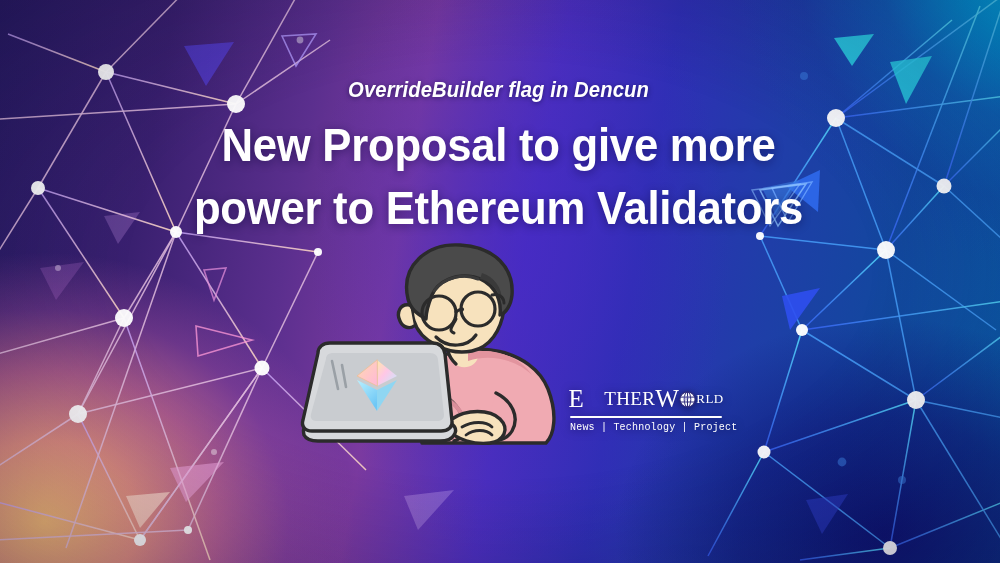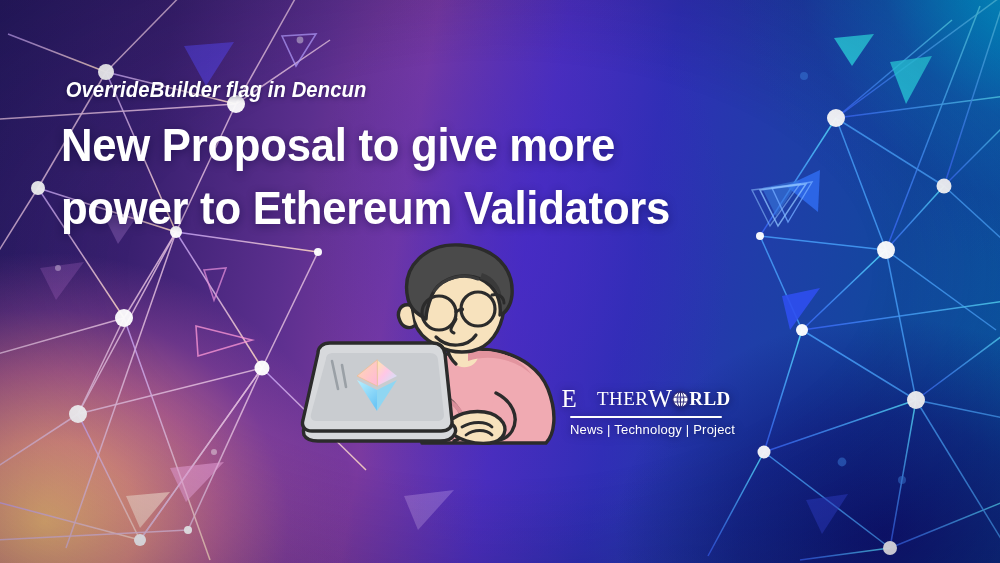--- a/index.html
+++ b/index.html
@@ -46,21 +46,21 @@
       rgba(60,40,190,.22) 50%,
       rgba(60,40,190,0) 80%);}
   .vignette{position:absolute;inset:0;
     background:radial-gradient(ellipse 84% 84% at 50% 48%,
       rgba(0,0,0,0) 44%, rgba(5,2,30,.34) 100%);}
 
   .net{position:absolute;inset:0;}
   .stage svg{display:block;}
 
   
-  .copy{position:absolute;left:0;right:3px;top:78px;text-align:left;padding:0 28px;}
+  .copy{position:absolute;left:0;right:3px;top:78px;text-align:center;padding:0 28px;}
   .kicker{
     color:#ffffff;font-weight:bold;font-style:italic;
     font-size:22px;letter-spacing:.1px;
     transform:scaleX(.92);transform-origin:50% 50%;
     text-shadow:0 1px 5px rgba(10,5,50,.55);
     margin:0 0 12px 0;line-height:1.1;}
   .headline{
     color:#ffffff;font-weight:bold;font-size:47px;line-height:1.33;
     letter-spacing:-.3px;transform:scaleX(.93);transform-origin:50% 50%;
     text-shadow:0 2px 10px rgba(10,5,50,.45);
@@ -71,22 +71,22 @@
   .logo{position:absolute;left:570px;top:386px;width:152px;text-align:center;
         filter:drop-shadow(0 1px 4px rgba(5,2,40,.6));}
   .logo-word{
     font-family:"Liberation Serif", serif;color:#ffffff;
     font-size:25px;line-height:1;letter-spacing:.4px;white-space:nowrap;
     display:flex;align-items:center;justify-content:center;}
   .logo-word .seg{display:inline-block;}
   .logo-globe{display:inline-block;width:17px;height:17px;margin:0 0px;
     position:relative;top:1px;}
   .logo-rule{height:2px;background:#ffffff;margin:5px 0 4px;border-radius:1px;}
-  .logo-tag{font-family:Liberation Sans, sans-serif;color:#ffffff;
-    font-size:13px;letter-spacing:.2px;white-space:nowrap;}
+  .logo-tag{font-family:Liberation Mono, monospace;color:#ffffff;
+    font-size:10px;letter-spacing:.2px;white-space:nowrap;}
 
   
   .art{position:absolute;left:296px;top:243px;width:286px;height:222px;}
 </style>
 </head>
 <body>
 
 <div class="stage">
 
   <div class="bg-base"></div>
@@ -339,19 +339,19 @@
           <circle cx="8.5" cy="8.5" r="7.6" fill="none" stroke="#2e2a7a" stroke-width="1.2"></circle>
           <g stroke="#2e2a7a" stroke-width="1" fill="none">
             <ellipse cx="8.5" cy="8.5" rx="3.3" ry="7.5"></ellipse>
             <path d="M1.2 6.1 H15.8"></path>
             <path d="M1.2 11 H15.8"></path>
             <path d="M8.5 1 V16"></path>
           </g>
           <path d="M4 5 q2 1 4 0 q2 -1 3 1 l-1 2 q-2 0 -3 2 l-2 -1 Z" fill="#6f6ab8" opacity=".45"></path>
         </svg>
       </span>
-        <span class="seg" style="font-size:19px;font-weight:bold;">RLD</span>
+        <span class="seg" style="font-size:13px;">RLD</span>
     </div>
     <div class="logo-rule"></div>
     <div class="logo-tag">News | Technology | Project</div>
   </div>
 
 </div>
 
 </body></html>

